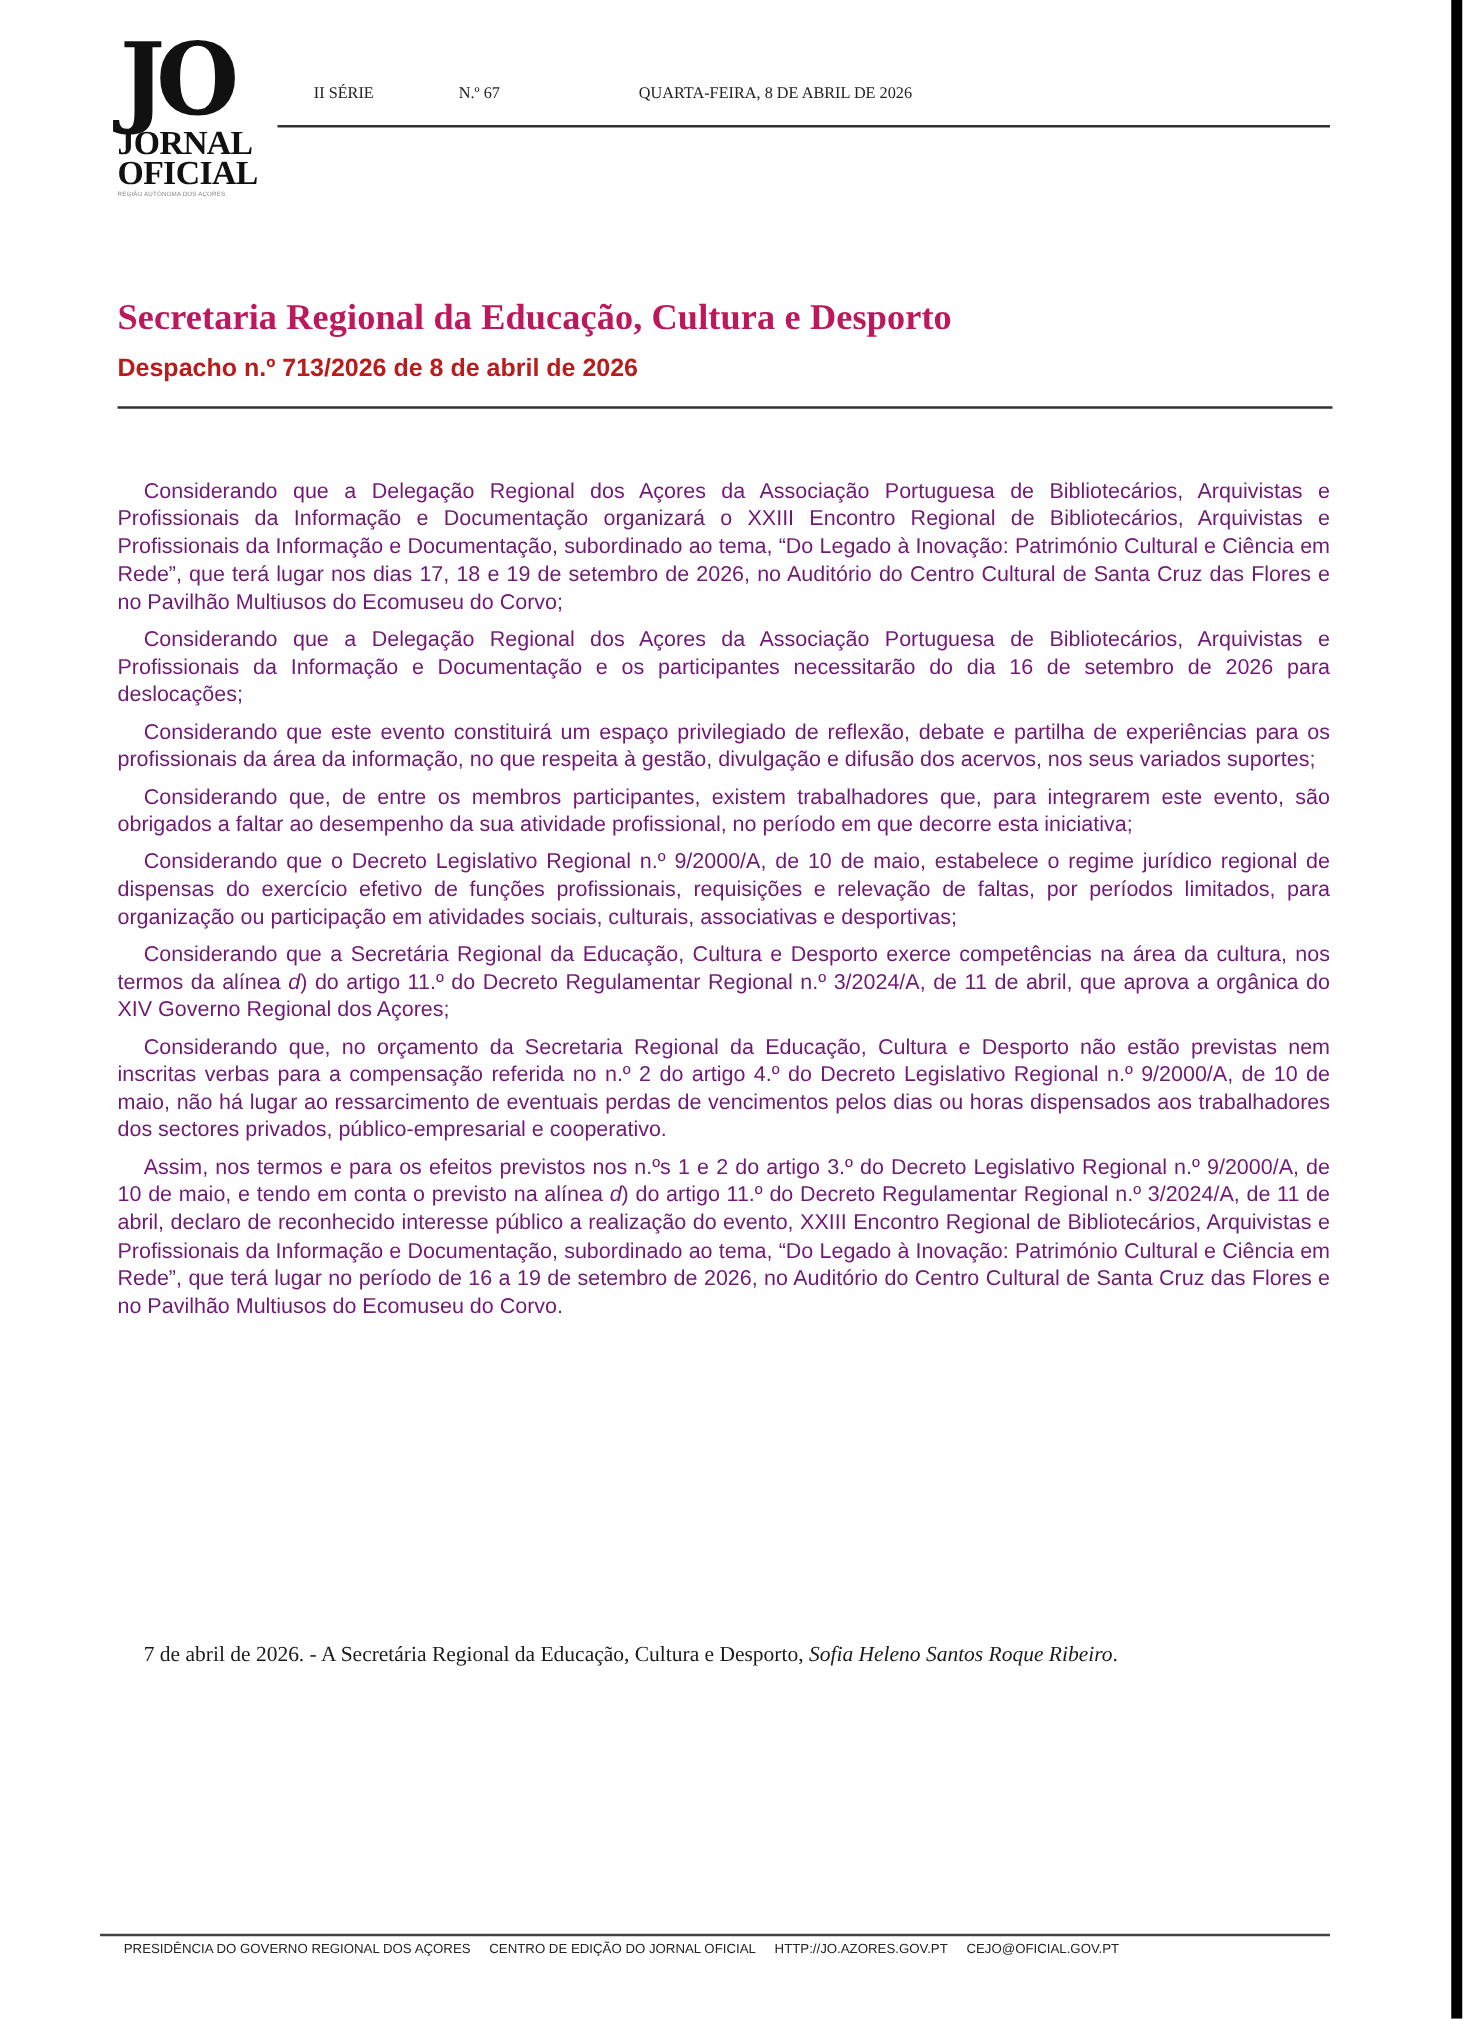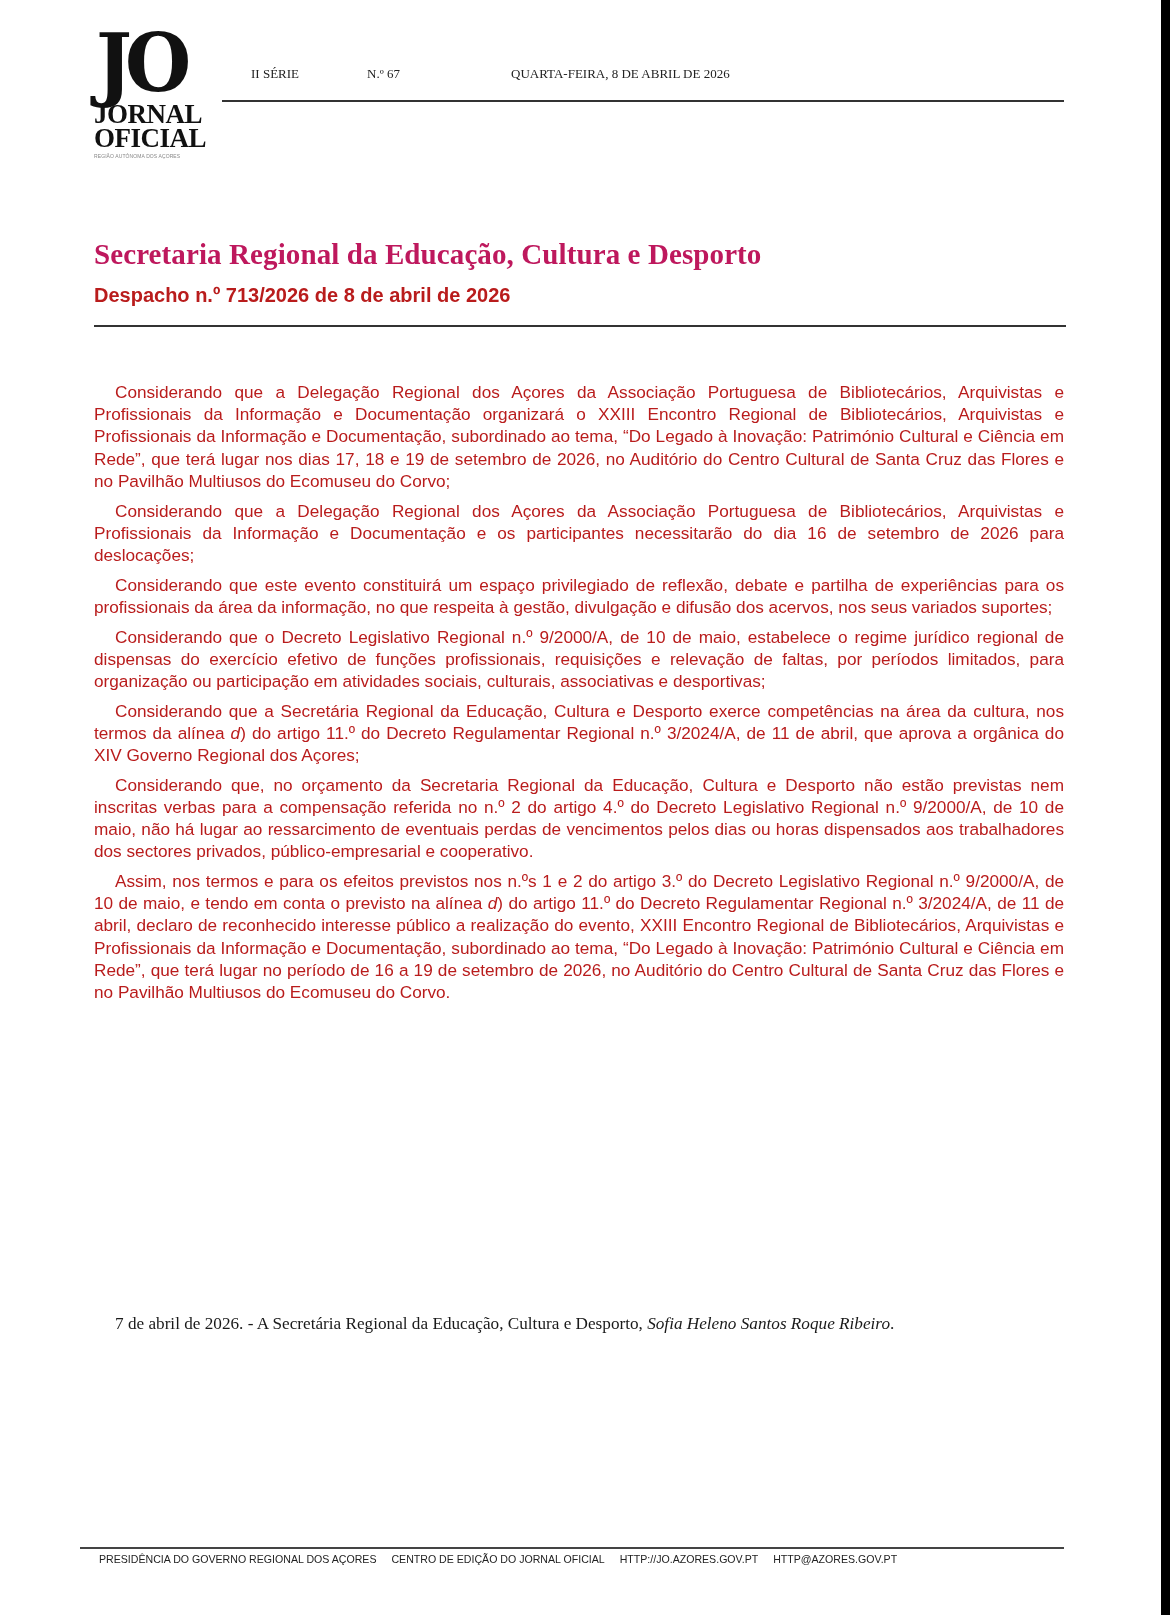--- a/index.html
+++ b/index.html
@@ -110,21 +110,21 @@
     }
     
     .body-text {
       position: absolute;
       top: 381px;
       left: 94px;
       width: 970px;
       font-family: "Liberation Sans", sans-serif;
       font-size: 17.2px;
       line-height: 22.2px;
-      color: #b91c1c;
+      color: #701a75;
       text-align: justify;
     }
     .body-text p {
       margin: 0 0 7.5px 0;
       text-indent: 21px;
     }
     .signature {
       position: absolute;
       top: 1313px;
       left: 94px;
@@ -177,27 +177,28 @@
 <div class="header-rule"></div>
 
 <div class="department">Secretaria Regional da Educação, Cultura e Desporto</div>
 <div class="despacho-title">Despacho n.º 713/2026 de 8 de abril de 2026</div>
 <div class="title-rule"></div>
 
 <div class="body-text">
   <p>Considerando que a Delegação Regional dos Açores da Associação Portuguesa de Bibliotecários, Arquivistas e Profissionais da Informação e Documentação organizará o XXIII Encontro Regional de Bibliotecários, Arquivistas e Profissionais da Informação e Documentação, subordinado ao tema, “Do Legado à Inovação: Património Cultural e Ciência em Rede”, que terá lugar nos dias 17, 18 e 19 de setembro de 2026, no Auditório do Centro Cultural de Santa Cruz das Flores e no Pavilhão Multiusos do Ecomuseu do Corvo;</p>
   <p>Considerando que a Delegação Regional dos Açores da Associação Portuguesa de Bibliotecários, Arquivistas e Profissionais da Informação e Documentação e os participantes necessitarão do dia 16 de setembro de 2026 para deslocações;</p>
   <p>Considerando que este evento constituirá um espaço privilegiado de reflexão, debate e partilha de experiências para os profissionais da área da informação, no que respeita à gestão, divulgação e difusão dos acervos, nos seus variados suportes;</p>
+  <p>Considerando que, de entre os membros participantes, existem trabalhadores que, para integrarem este evento, são obrigados a faltar ao desempenho da sua atividade profissional, no período em que decorre esta iniciativa;</p>
   <p>Considerando que o Decreto Legislativo Regional n.º 9/2000/A, de 10 de maio, estabelece o regime jurídico regional de dispensas do exercício efetivo de funções profissionais, requisições e relevação de faltas, por períodos limitados, para organização ou participação em atividades sociais, culturais, associativas e desportivas;</p>
   <p><span>Considerando que a Secretária Regional da Educação, Cultura e Desporto exerce competências na área da cultura, nos termos da alínea </span><em>d</em><span>) do artigo 11.º do Decreto Regulamentar Regional n.º 3/2024/A, de 11 de abril, que aprova a orgânica do XIV Governo Regional dos Açores;</span></p>
   <p>Considerando que, no orçamento da Secretaria Regional da Educação, Cultura e Desporto não estão previstas nem inscritas verbas para a compensação referida no n.º 2 do artigo 4.º do Decreto Legislativo Regional n.º 9/2000/A, de 10 de maio, não há lugar ao ressarcimento de eventuais perdas de vencimentos pelos dias ou horas dispensados aos trabalhadores dos sectores privados, público-empresarial e cooperativo.</p>
   <p><span>Assim, nos termos e para os efeitos previstos nos n.ºs 1 e 2 do artigo 3.º do Decreto Legislativo Regional n.º 9/2000/A, de 10 de maio, e tendo em conta o previsto na alínea </span><em>d</em><span>) do artigo 11.º do Decreto Regulamentar Regional n.º 3/2024/A, de 11 de abril, declaro de reconhecido interesse público a realização do evento, XXIII Encontro Regional de Bibliotecários, Arquivistas e Profissionais da Informação e Documentação, subordinado ao tema, “Do Legado à Inovação: Património Cultural e Ciência em Rede”, que terá lugar no período de 16 a 19 de setembro de 2026, no Auditório do Centro Cultural de Santa Cruz das Flores e no Pavilhão Multiusos do Ecomuseu do Corvo.</span></p>
 </div>
 
 <div class="signature"><span>7 de abril de 2026. - A Secretária Regional da Educação, Cultura e Desporto, </span><em>Sofia Heleno Santos Roque Ribeiro</em><span>.</span></div>
 
 <div class="footer-rule"></div>
 <div class="footer-text">
   <span>PRESIDÊNCIA DO GOVERNO REGIONAL DOS AÇORES</span>
   <span>CENTRO DE EDIÇÃO DO JORNAL OFICIAL</span>
   <span>HTTP://JO.AZORES.GOV.PT</span>
-  <span style="margin-right:0">HTTP@AZORES.GOV.PT</span>
+  <span style="margin-right:0">CEJO@OFICIAL.GOV.PT</span>
 </div>
 
 </body></html>

